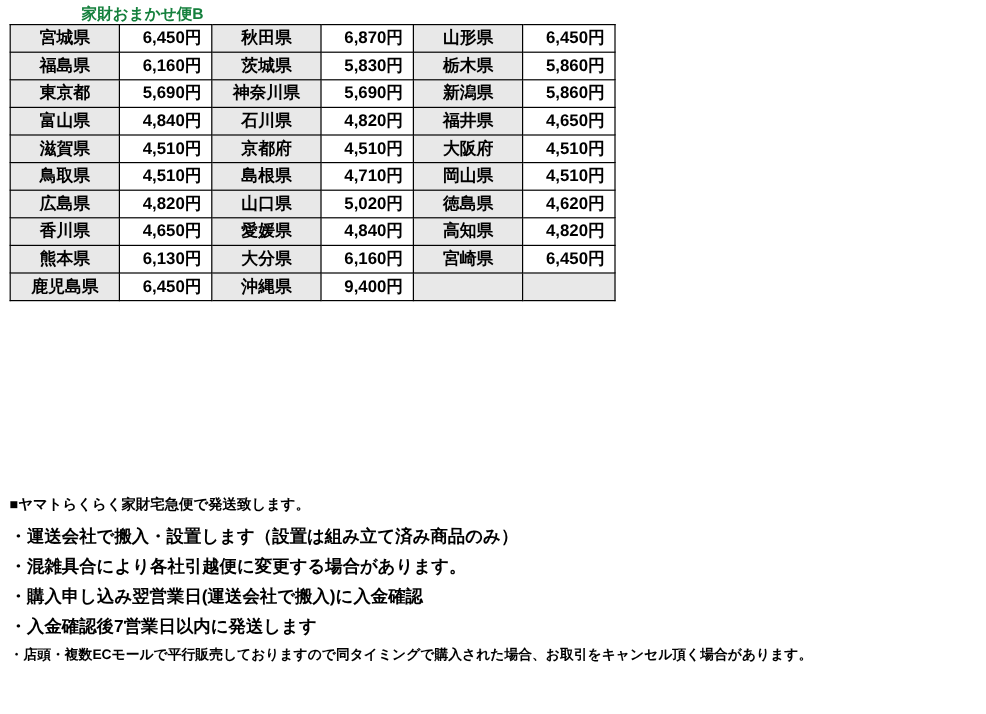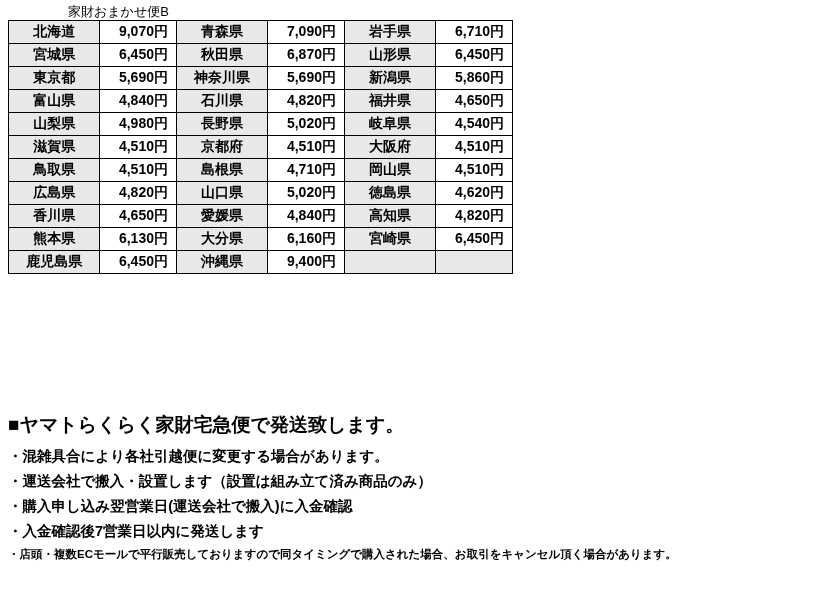--- a/index.html
+++ b/index.html
@@ -14,22 +14,22 @@
     position: relative;
     font-family: "Liberation Sans", sans-serif;
     color: #000000;
     overflow: hidden;
   }
   #title-label {
     position: absolute;
     left: 68px;
     top: 3px;
     font-size: 13px;
-    font-weight: normal;
-    color: #000000;
+    font-weight: bold;
+    color: #15803d;
     letter-spacing: 0px;
     white-space: nowrap;
   }
   #fee-table {
     position: absolute;
     left: 8px;
     top: 20px;
     border-collapse: collapse;
     table-layout: fixed;
     width: 505px;
@@ -55,21 +55,21 @@
   #fee-table td.empty {
     background: #e8e8e8;
   }
   #notes {
     position: absolute;
     left: 8px;
     top: 412px;
     width: 800px;
   }
   .note-head {
-    font-size: 19px;
+    font-size: 12px;
     font-weight: bold;
     margin: 0 0 9px 0;
     white-space: nowrap;
   }
   .note-line {
     font-size: 14.5px;
     font-weight: bold;
     margin: 0 0 6px 0;
     white-space: nowrap;
   }
@@ -81,58 +81,50 @@
   }
 </style>
 </head>
 <body>
 
 <div id="title-label">家財おまかせ便B</div>
 
 <table id="fee-table">
   <tbody>
     <tr>
-      <td class="pref">北海道</td>
-      <td class="price">9,070円</td>
-      <td class="pref">青森県</td>
-      <td class="price">7,090円</td>
-      <td class="pref">岩手県</td>
-      <td class="price">6,710円</td>
-    </tr>
-    <tr>
       <td class="pref">宮城県</td>
       <td class="price">6,450円</td>
       <td class="pref">秋田県</td>
       <td class="price">6,870円</td>
       <td class="pref">山形県</td>
       <td class="price">6,450円</td>
+    </tr>
+    <tr>
+      <td class="pref">福島県</td>
+      <td class="price">6,160円</td>
+      <td class="pref">茨城県</td>
+      <td class="price">5,830円</td>
+      <td class="pref">栃木県</td>
+      <td class="price">5,860円</td>
     </tr>
     <tr>
       <td class="pref">東京都</td>
       <td class="price">5,690円</td>
       <td class="pref">神奈川県</td>
       <td class="price">5,690円</td>
       <td class="pref">新潟県</td>
       <td class="price">5,860円</td>
     </tr>
     <tr>
       <td class="pref">富山県</td>
       <td class="price">4,840円</td>
       <td class="pref">石川県</td>
       <td class="price">4,820円</td>
       <td class="pref">福井県</td>
       <td class="price">4,650円</td>
-    </tr>
-    <tr>
-      <td class="pref">山梨県</td>
-      <td class="price">4,980円</td>
-      <td class="pref">長野県</td>
-      <td class="price">5,020円</td>
-      <td class="pref">岐阜県</td>
-      <td class="price">4,540円</td>
     </tr>
     <tr>
       <td class="pref">滋賀県</td>
       <td class="price">4,510円</td>
       <td class="pref">京都府</td>
       <td class="price">4,510円</td>
       <td class="pref">大阪府</td>
       <td class="price">4,510円</td>
     </tr>
     <tr>
@@ -173,18 +165,18 @@
       <td class="pref">沖縄県</td>
       <td class="price">9,400円</td>
       <td class="empty"></td>
       <td class="empty"></td>
     </tr>
   </tbody>
 </table>
 
 <div id="notes">
   <p class="note-head">■ヤマトらくらく家財宅急便で発送致します。</p>
+  <p class="note-line">・運送会社で搬入・設置します（設置は組み立て済み商品のみ）</p>
   <p class="note-line">・混雑具合により各社引越便に変更する場合があります。</p>
-  <p class="note-line">・運送会社で搬入・設置します（設置は組み立て済み商品のみ）</p>
   <p class="note-line">・購入申し込み翌営業日(運送会社で搬入)に入金確認</p>
   <p class="note-line">・入金確認後7営業日以内に発送します</p>
   <p class="note-small">・店頭・複数ECモールで平行販売しておりますので同タイミングで購入された場合、お取引をキャンセル頂く場合があります。</p>
 </div>
 
 </body></html>

